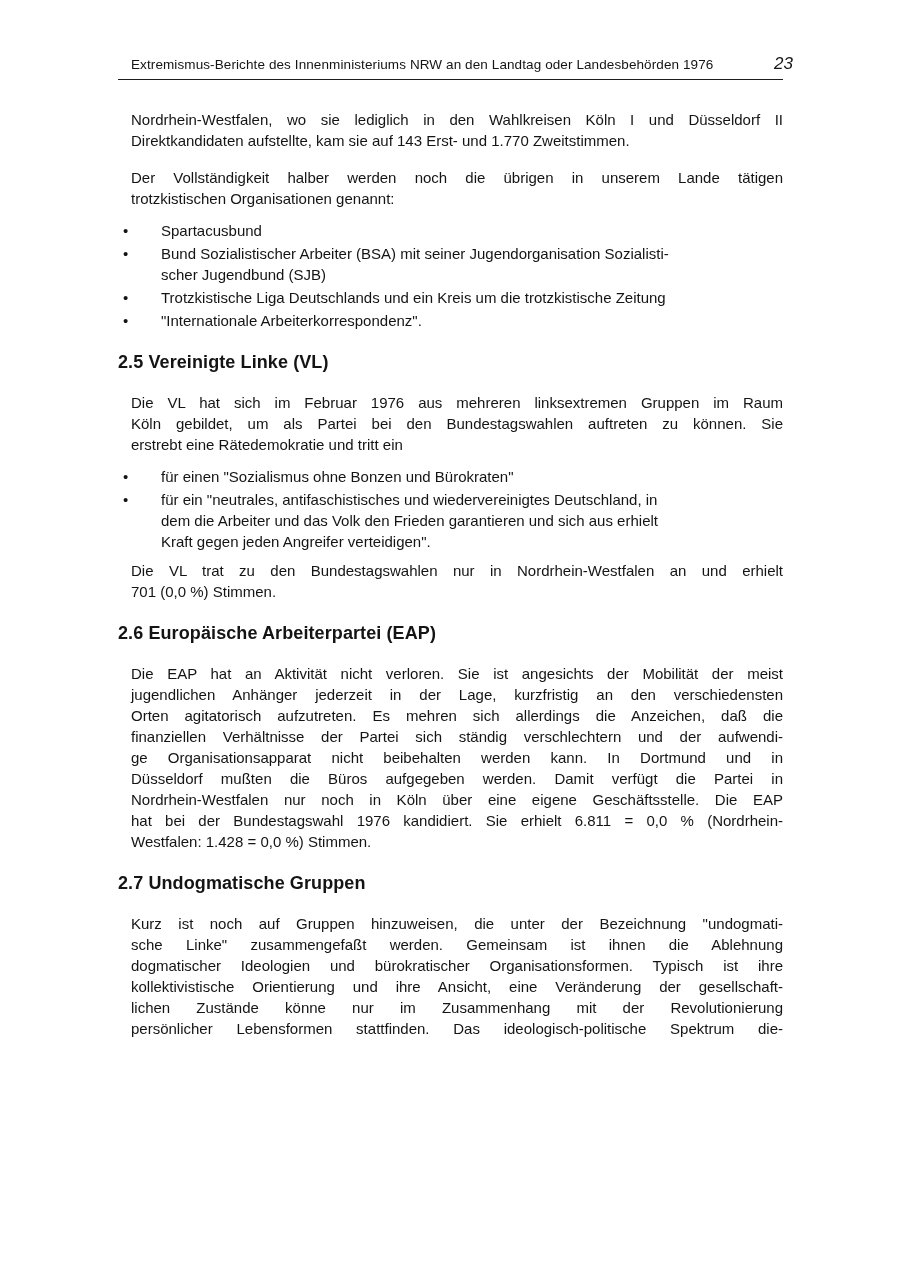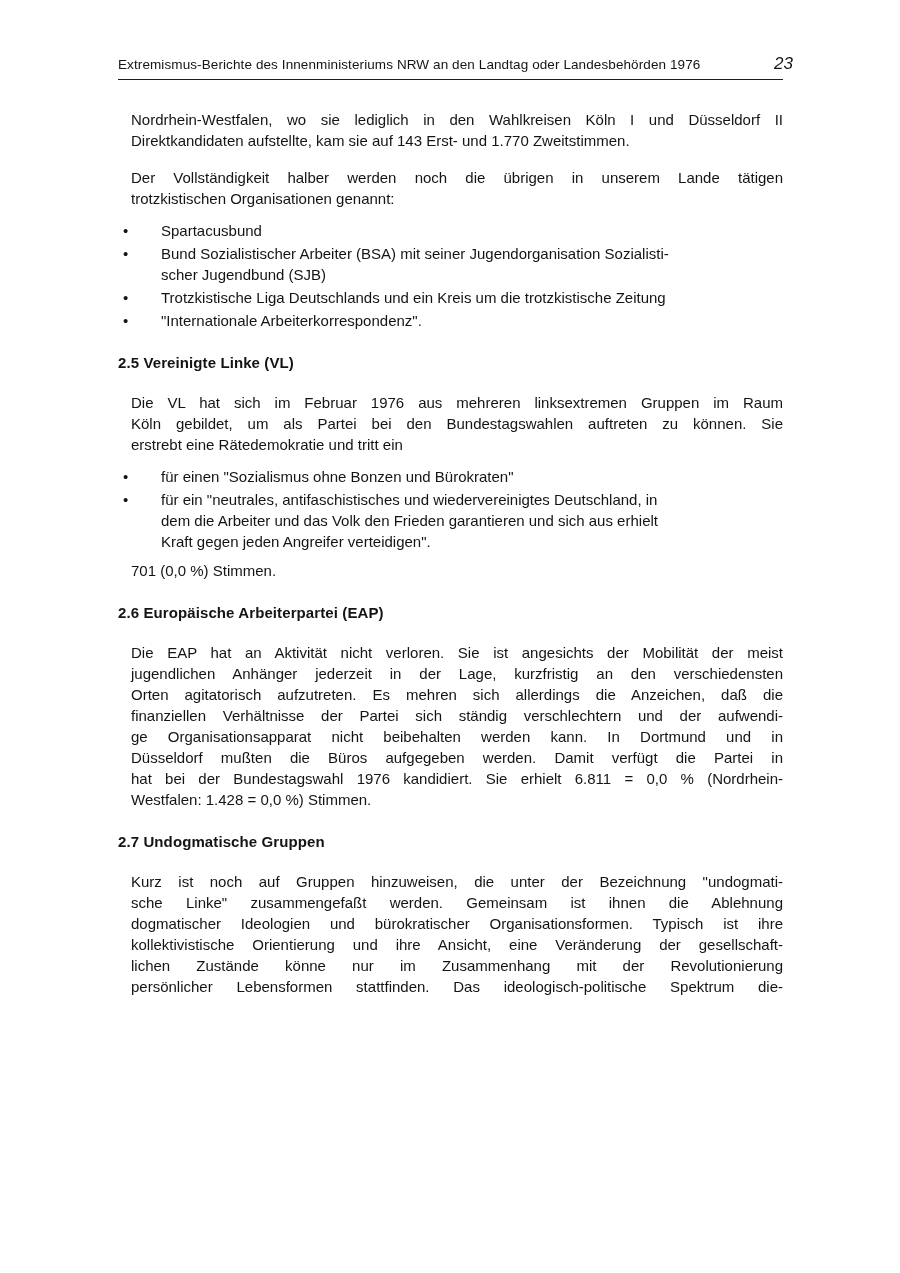--- a/index.html
+++ b/index.html
@@ -19,20 +19,21 @@
     overflow: hidden;
   }
   .page-header {
     display: flex;
     justify-content: space-between;
     align-items: baseline;
   }
   .header-title {
     font-size: 13.5px;
     letter-spacing: 0.1px;
+    margin-left: 13px;
   }
   .page-number {
     font-size: 17px;
     margin-right: -10px;
     font-style: italic;
   }
   .header-rule {
     border: none;
     border-top: 1.5px solid #1c1c1c;
     margin: 5px 0 0 0;
@@ -43,21 +44,21 @@
     line-height: 21px;
   }
   .paragraph { margin: 0 0 16px 0; }
   .line { text-align: left; margin-left: 13px; }
   .line.just {
     text-align: justify;
     text-align-last: justify;
     text-justify: inter-word;
   }
   .section-heading {
-    font-size: 15px;
+    font-size: 18px;
     font-weight: bold;
     line-height: 23px;
     margin: 20px 0 18px 0;
     letter-spacing: 0.1px;
   }
   .bullets { margin: -5px 0 8px 0; }
   .bullet-item { display: flex; margin: 0 0 2px 0; }
   .bullet-marker {
     flex: 0 0 30px;
     box-sizing: border-box;
@@ -126,30 +127,32 @@
         <div class="bullet-item">
           <span class="bullet-marker">•</span>
           <div class="bullet-text">
             <div class="line">für ein "neutrales, antifaschistisches und wiedervereinigtes Deutschland, in</div>
             <div class="line">dem die Arbeiter und das Volk den Frieden garantieren und sich aus erhielt</div>
             <div class="line">Kraft gegen jeden Angreifer verteidigen".</div>
           </div>
         </div>
       </div>
       <div class="paragraph">
+        <div class="line just">Die VL trat zu den Bundestagswahlen nur in Nordrhein-Westfalen an und erhielt</div>
         <div class="line">701 (0,0 %) Stimmen.</div>
       </div>
       <h2 class="section-heading">2.6 Europäische Arbeiterpartei (EAP)</h2>
       <div class="paragraph">
         <div class="line just">Die EAP hat an Aktivität nicht verloren. Sie ist angesichts der Mobilität der meist</div>
         <div class="line just">jugendlichen Anhänger jederzeit in der Lage, kurzfristig an den verschiedensten</div>
         <div class="line just">Orten agitatorisch aufzutreten. Es mehren sich allerdings die Anzeichen, daß die</div>
         <div class="line just">finanziellen Verhältnisse der Partei sich ständig verschlechtern und der aufwendi-</div>
         <div class="line just">ge Organisationsapparat nicht beibehalten werden kann. In Dortmund und in</div>
         <div class="line just">Düsseldorf mußten die Büros aufgegeben werden. Damit verfügt die Partei in</div>
+        <div class="line just">Nordrhein-Westfalen nur noch in Köln über eine eigene Geschäftsstelle. Die EAP</div>
         <div class="line just">hat bei der Bundestagswahl 1976 kandidiert. Sie erhielt 6.811 = 0,0 % (Nordrhein-</div>
         <div class="line">Westfalen: 1.428 = 0,0 %) Stimmen.</div>
       </div>
       <h2 class="section-heading">2.7 Undogmatische Gruppen</h2>
       <div class="paragraph">
         <div class="line just">Kurz ist noch auf Gruppen hinzuweisen, die unter der Bezeichnung "undogmati-</div>
         <div class="line just">sche Linke" zusammengefaßt werden. Gemeinsam ist ihnen die Ablehnung</div>
         <div class="line just">dogmatischer Ideologien und bürokratischer Organisationsformen. Typisch ist ihre</div>
         <div class="line just">kollektivistische Orientierung und ihre Ansicht, eine Veränderung der gesellschaft-</div>
         <div class="line just">lichen Zustände könne nur im Zusammenhang mit der Revolutionierung</div>

